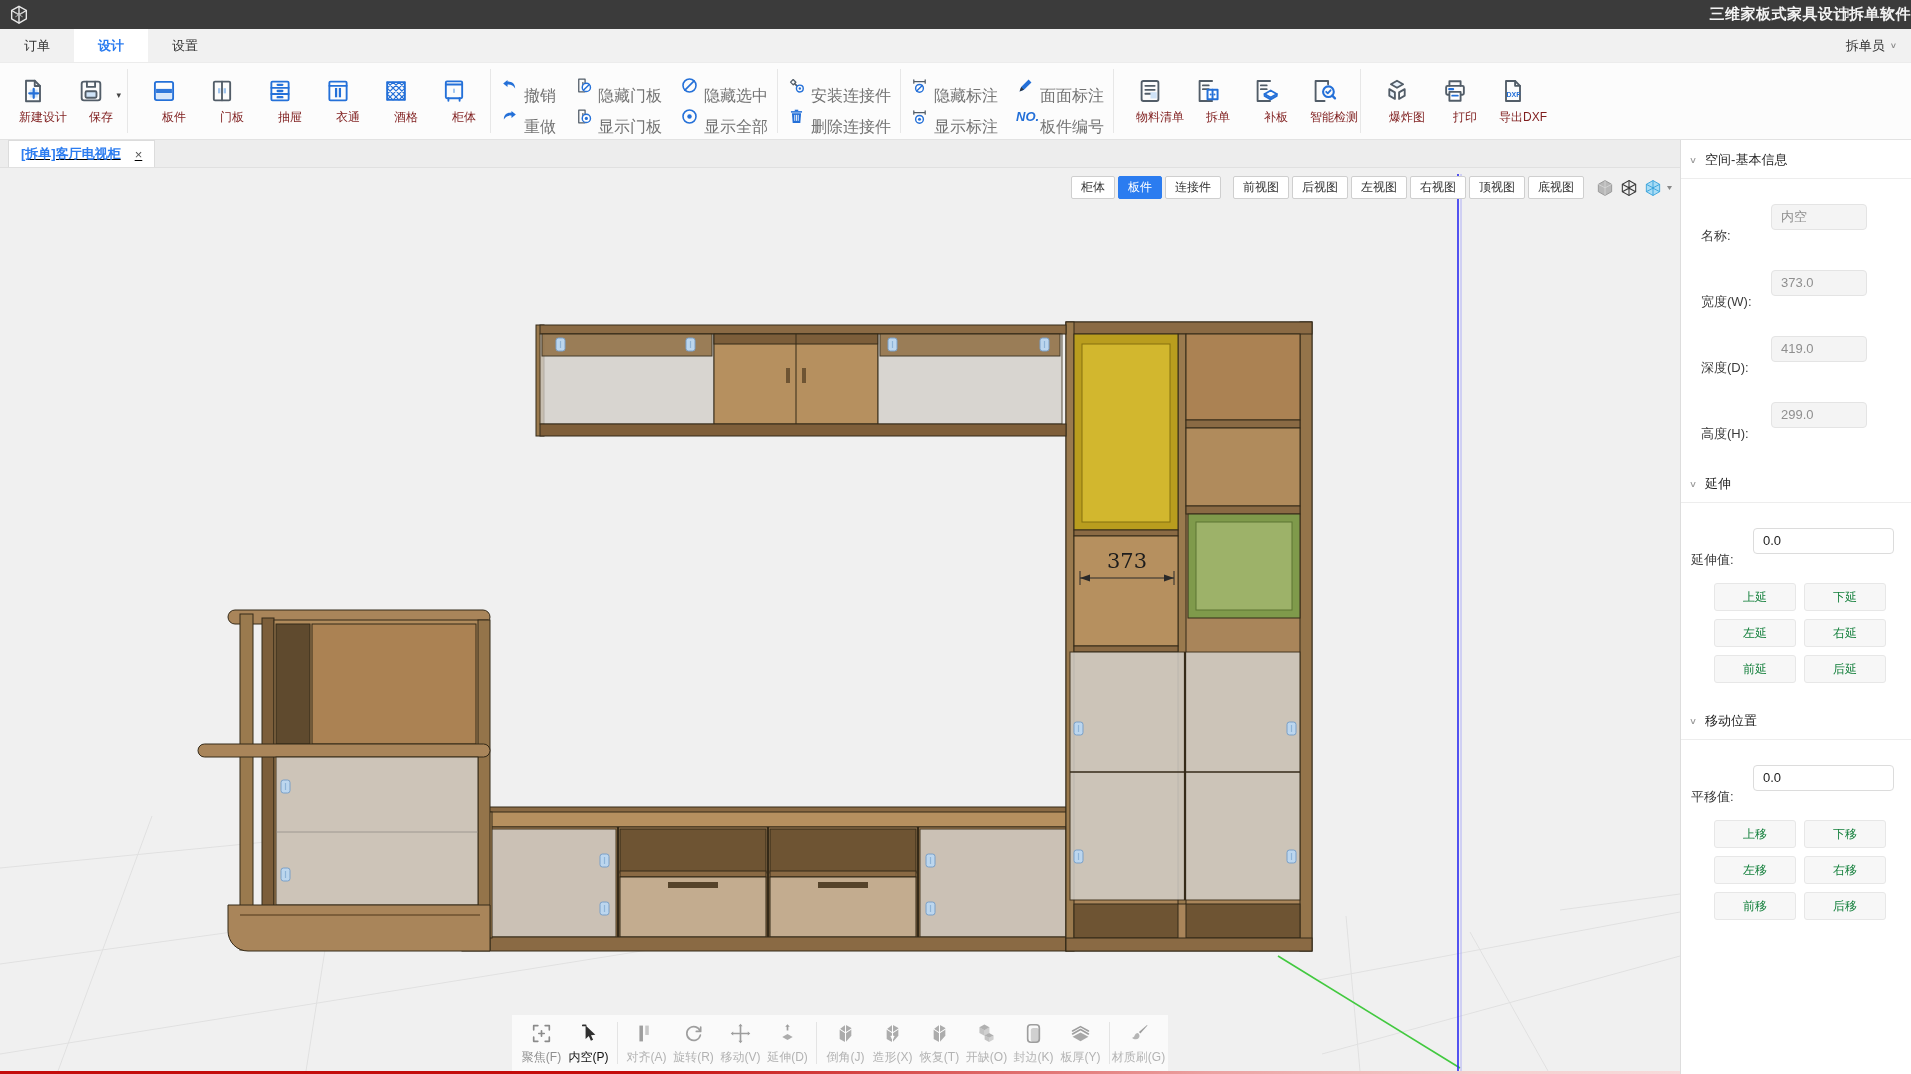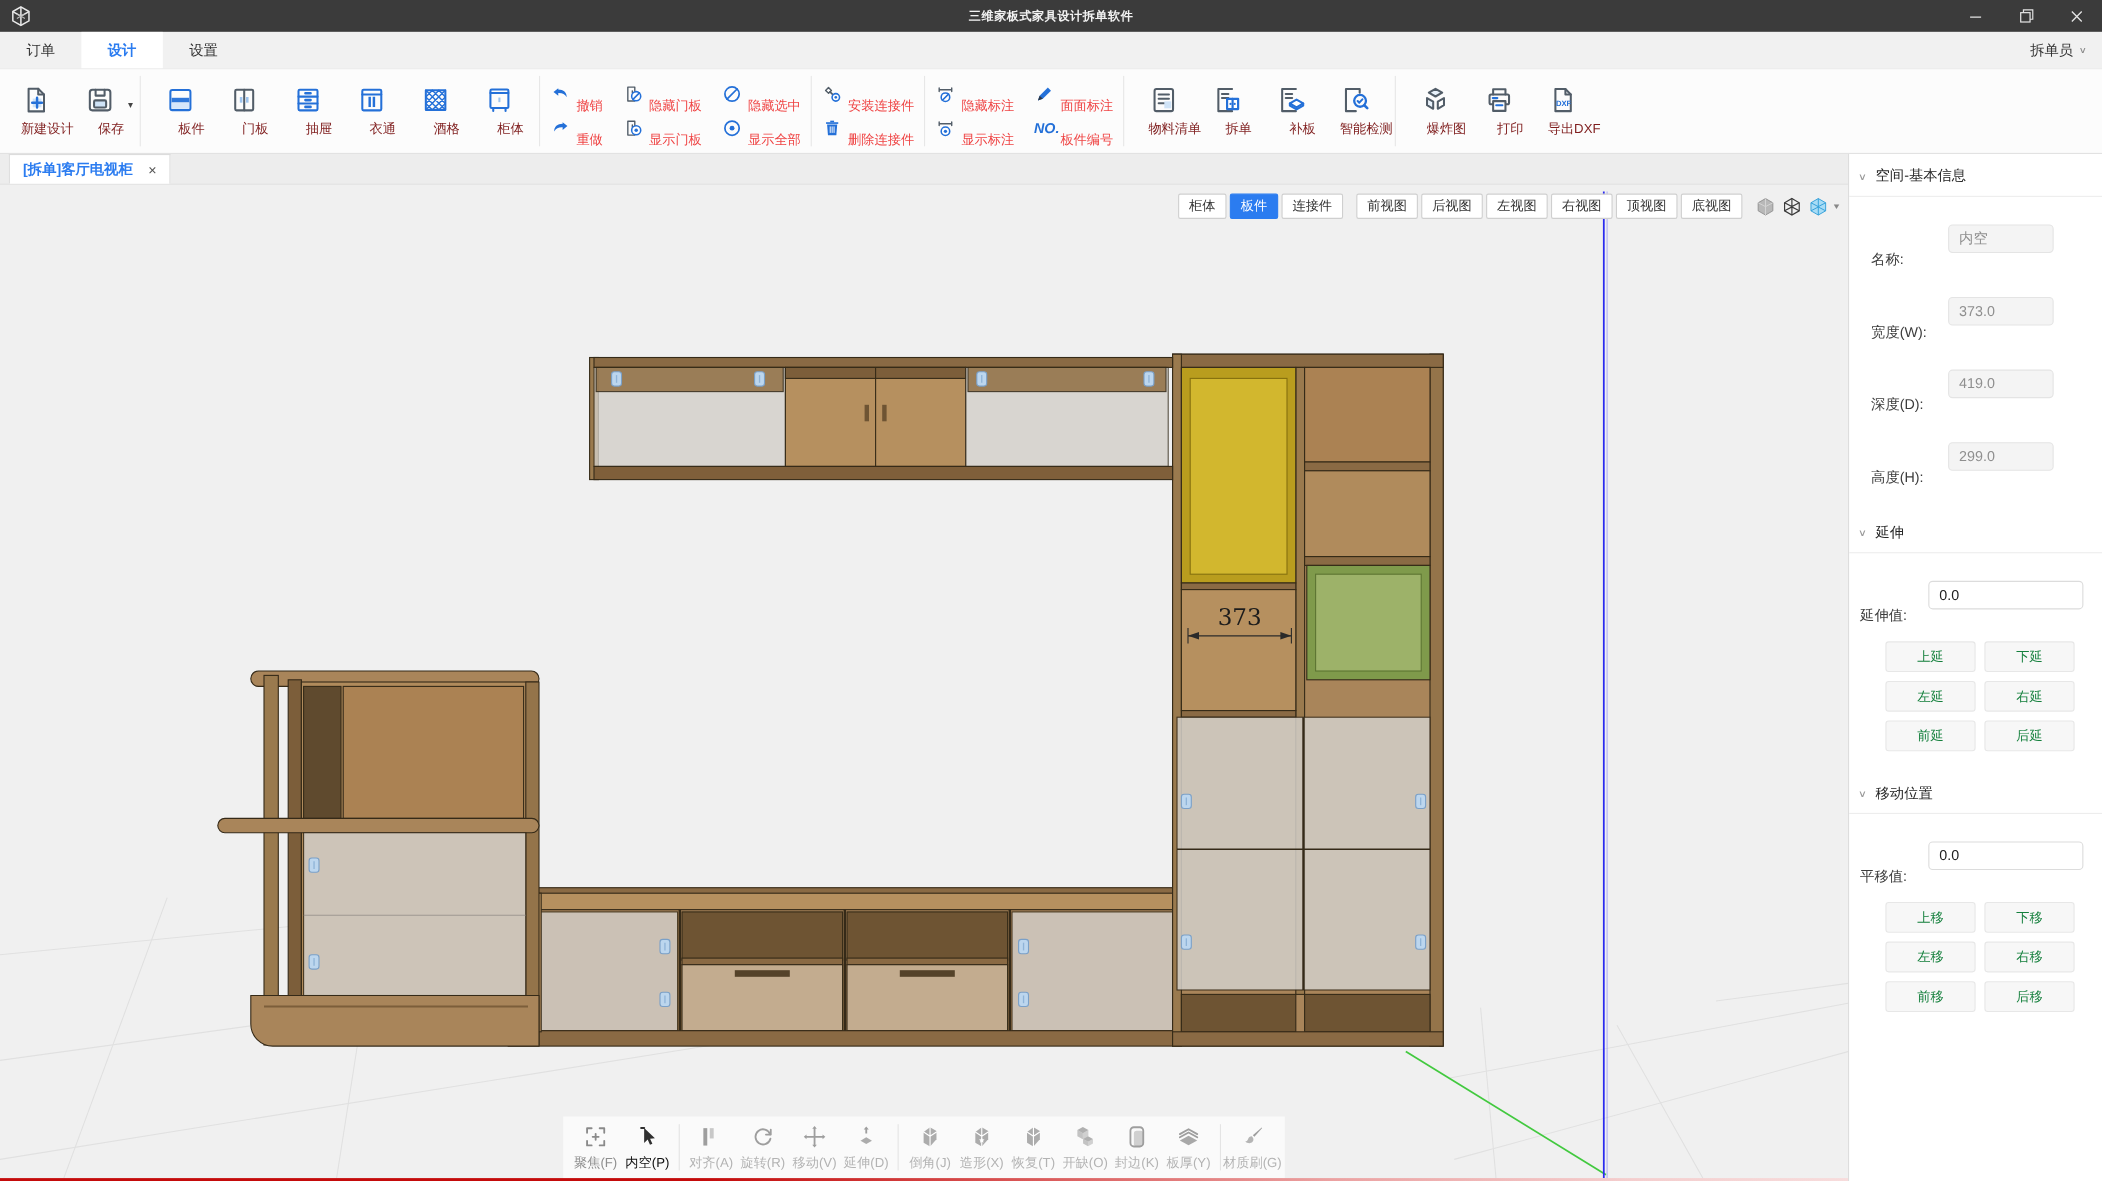--- a/index.html
+++ b/index.html
@@ -4,22 +4,22 @@
 <style>
   * { margin:0; padding:0; box-sizing:border-box; }
   html,body { width:1911px; height:1074px; overflow:hidden;
     font-family:"Liberation Sans", sans-serif; background:#f0f0f0; }
   .app { position:absolute; inset:0; width:1911px; height:1074px; }
 
   
   .titlebar { position:absolute; left:0; top:0; width:1911px; height:29px;
     background:#3b3b3b; display:flex; align-items:center; }
   .logo { width:22px; height:22px; margin-left:8px; }
-  .apptitle { position:absolute; left:0; right:0; text-align:center;
-    color:#f2f2f2; font-size:11px; letter-spacing:.5px; font-weight:bold; }
+  .apptitle { position:absolute; left:0; right:0; text-align:right;
+    color:#f2f2f2; font-size:15px; letter-spacing:.5px; font-weight:bold; }
   .winbtns { margin-left:auto; display:flex; height:29px; }
   .winbtn { width:46px; height:29px; display:flex; align-items:center; justify-content:center;
     color:#e4e4e4; font-size:13px; cursor:default; }
 
   
   .tabrow { position:absolute; left:0; top:29px; width:1911px; height:34px;
     background:#f1f1f1; display:flex; align-items:stretch; border-bottom:1px solid #ececec; }
   .tab { padding:16px 24px; display:flex; align-items:center; font-size:13px; color:#333; }
   .tab.active { background:#fff; color:#2b7cf0; font-weight:bold; }
   .role { margin-left:auto; margin-right:14px; display:flex; align-items:center;
@@ -35,25 +35,25 @@
   .bigbtn { position:relative; width:54px; height:66px; display:flex; flex-direction:column;
     align-items:center; justify-content:center; gap:4px; border-radius:3px; }
   .bigbtn .ic { width:28px; height:28px; display:block; }
   .bigbtn .ic svg { width:28px; height:28px; }
   .bigbtn .lb { font-size:12px; color:#7f1d1d; white-space:nowrap;margin-left:20px; }
   .caret { position:absolute; right:-3px; top:22px; font-size:9px; color:#444; }
   .smallgrid { display:grid; grid-template-rows:repeat(2,1fr); grid-auto-flow:column;
     column-gap:18px; row-gap:2px; height:60px; align-items:center; }
   .smbtn { display:flex; align-items:center; gap:5px; height:26px; }
   .smbtn .ic, .smbtn .ic svg { width:19px; height:19px; display:block; }
-  .smbtn .lb { font-size:12px; color:#ef4444; white-space:nowrap;margin-top:22px; }
+  .smbtn .lb { font-size:16px; color:#737373; white-space:nowrap;margin-top:22px; }
 
   
   .docrow { position:absolute; left:0; top:140px; width:1680px; height:28px;
-    background:#ededed; border-bottom:1px solid #e0e0e0; display:flex; align-items:stretch; }
+    background:#ededed; border-bottom:1px solid #e0e0e0; display:flex; align-items:stretch;text-decoration:underline; }
   .doctab { margin-left:8px; padding:0 12px; background:#fff; border:1px solid #dcdcdc;
     border-bottom:none; display:flex; align-items:center; gap:14px; }
   .doctab .dlb { font-size:13px; color:#2b7cf0; font-weight:bold; }
   .doctab .dx { font-size:13px; color:#555; }
 
   
   .canvas { position:absolute; left:0; top:168px; width:1680px; height:906px;
     background:#f0f0f0; overflow:hidden; }
   .scene { position:absolute; left:0; top:0; width:1680px; height:903px; }
   .viewbar { position:absolute; top:8px; right:8px; display:flex; align-items:center; gap:3px; }

